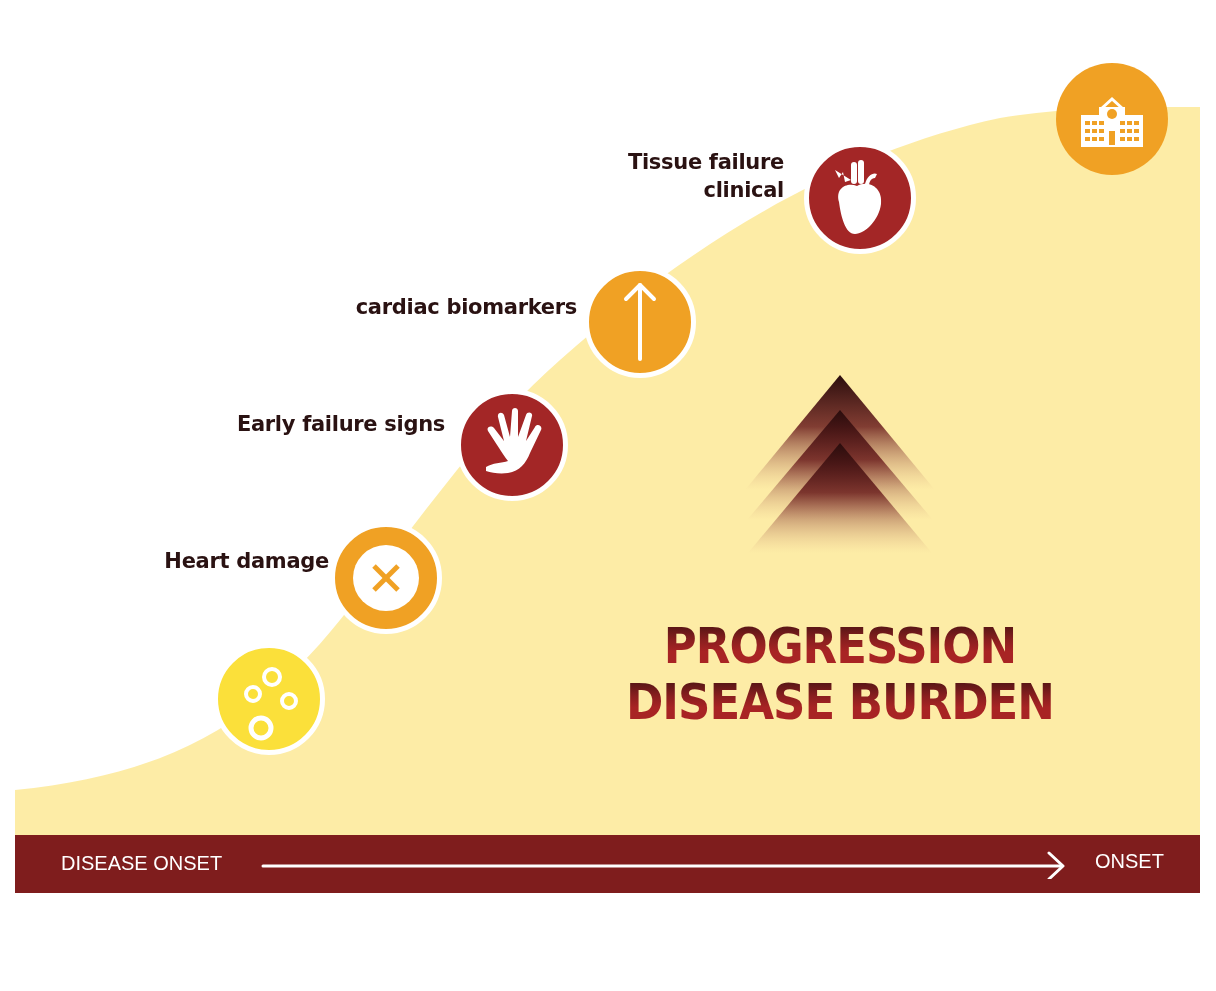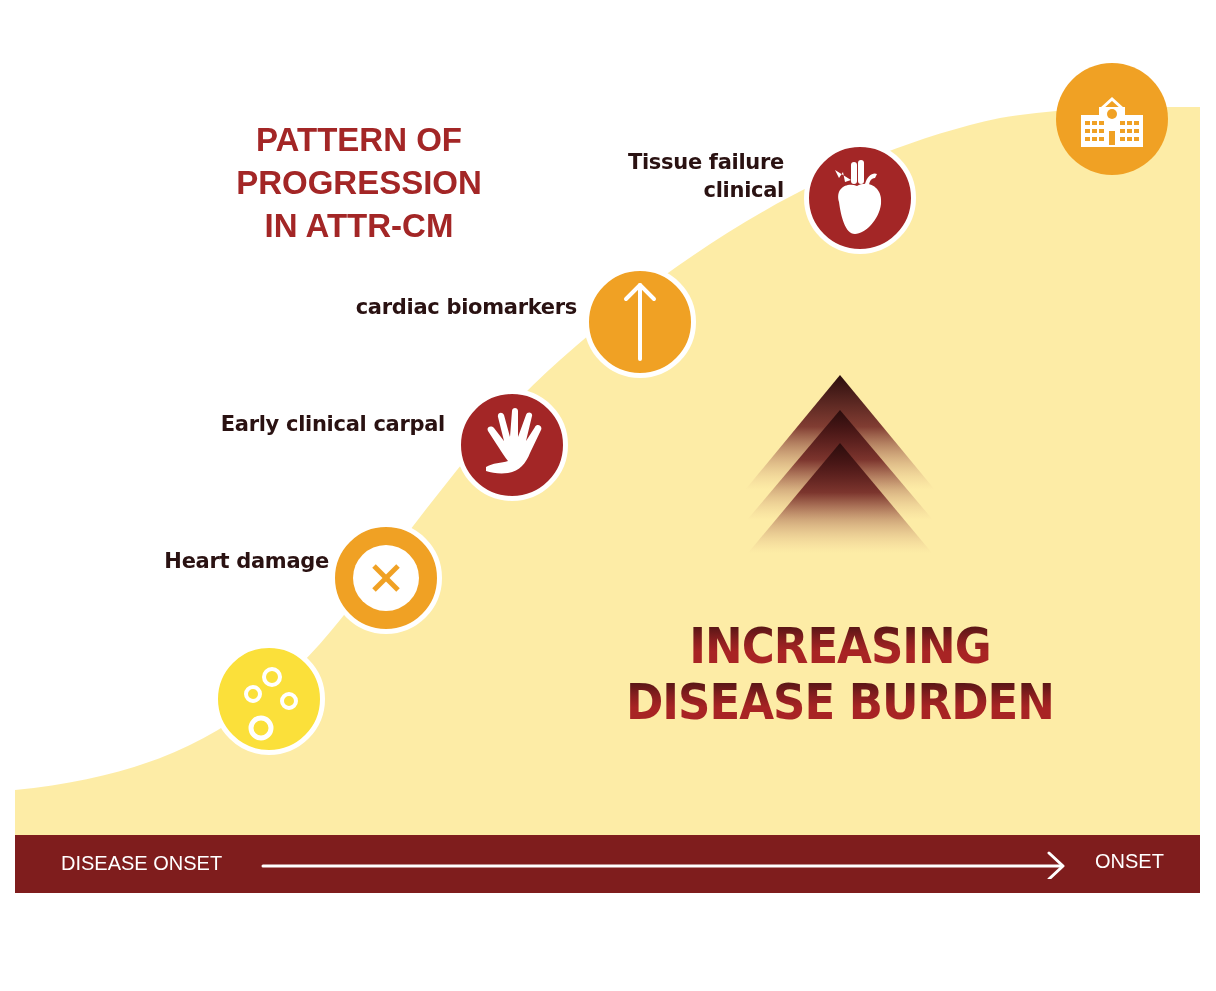--- a/index.html
+++ b/index.html
@@ -65,25 +65,20 @@
     </defs>
     <path d="M15,790 C170,775 260,720 340,620 C420,520 480,430 560,360 C700,235 850,150 1000,118 C1080,105 1150,107 1200,107 L1200,835 L15,835 Z" fill="url(#areaGrad)"></path>
 
     <g>
       <polygon points="840,375 935,490 745,490" fill="url(#triGrad)"></polygon>
       <polygon points="840,410 933,520 747,520" fill="url(#triGrad)"></polygon>
       <polygon points="840,443 932,553 748,553" fill="url(#triGrad)"></polygon>
     </g>
   </svg>
 
-  <div class="title">
-    <span>PATTERN OF</span>
-    <span>PROGRESSION</span>
-    <span>IN ATTR-CM</span>
-  </div>
 
   <div class="circle" style="left:213px; top:643px; width:112px; height:112px; background:#fbe03a;">
     <svg width="100" height="100" viewBox="0 0 100 100">
       <circle cx="53" cy="28" r="8" fill="none" stroke="#fff" stroke-width="4"></circle>
       <circle cx="34" cy="45" r="7" fill="none" stroke="#fff" stroke-width="4"></circle>
       <circle cx="70" cy="52" r="7" fill="none" stroke="#fff" stroke-width="4"></circle>
       <circle cx="42" cy="79" r="10" fill="none" stroke="#fff" stroke-width="5"></circle>
     </svg>
   </div>
 
@@ -93,21 +88,21 @@
   <div class="circle" style="left:330px; top:522px; width:112px; height:112px; background:#f0a124;">
     <div style="width:66px;height:66px;border-radius:50%;background:#fff;display:flex;align-items:center;justify-content:center;">
       <svg width="34" height="34" viewBox="0 0 34 34">
         <line x1="5" y1="5" x2="29" y2="29" stroke="#f0a124" stroke-width="5"></line>
         <line x1="29" y1="5" x2="5" y2="29" stroke="#f0a124" stroke-width="5"></line>
       </svg>
     </div>
   </div>
 
   <div class="label" style="left:60px; top:410px; width:385px;">
-    <span>Early clinical carpal</span>
+    <span>Early failure signs</span>
   </div>
   <div class="circle" style="left:456px; top:389px; width:112px; height:112px; background:#a32626;">
     <svg width="80" height="80" viewBox="0 0 80 80">
       <path d="M14,62 C20,58 30,58 36,56 C30,48 24,38 16,26 C14,22 19,20 22,23 L32,36 L26,12 C25,8 30,6 32,10 L38,32 L40,6 C40,2 46,2 46,6 L46,32 L54,10 C55,6 61,7 60,11 L54,36 L63,22 C65,18 71,21 69,25 L58,48 C54,58 48,66 36,68 C28,69 20,68 14,66 Z" fill="#fff"></path>
     </svg>
   </div>
 
   <div class="label" style="left:300px; top:293px; width:277px;">
     <span>cardiac biomarkers</span>
   </div>
@@ -156,21 +151,21 @@
           <rect x="22" y="48" width="5" height="4"></rect>
         <rect x="43" y="48" width="5" height="4"></rect>
           <rect x="50" y="48" width="5" height="4"></rect>
           <rect x="57" y="48" width="5" height="4"></rect>
         <rect x="32" y="42" width="6" height="14"></rect>
       </g>
     </svg>
   </div>
 
   <div class="burden">
-    <span>INCREASING</span>
+    <span>PROGRESSION</span>
     <span>DISEASE BURDEN</span>
   </div>
 
   <div class="timeline">
     <span class="onset">DISEASE ONSET</span>
     <svg class="arrow" width="808" height="30" viewBox="0 0 808 30">
       <line x1="2" y1="17" x2="800" y2="17" stroke="#fff" stroke-width="3" stroke-linecap="round"></line>
       <polyline points="788,4 802,17 788,30" fill="none" stroke="#fff" stroke-width="3" stroke-linecap="round" stroke-linejoin="round"></polyline>
     </svg>
     <span class="death">ONSET</span>

